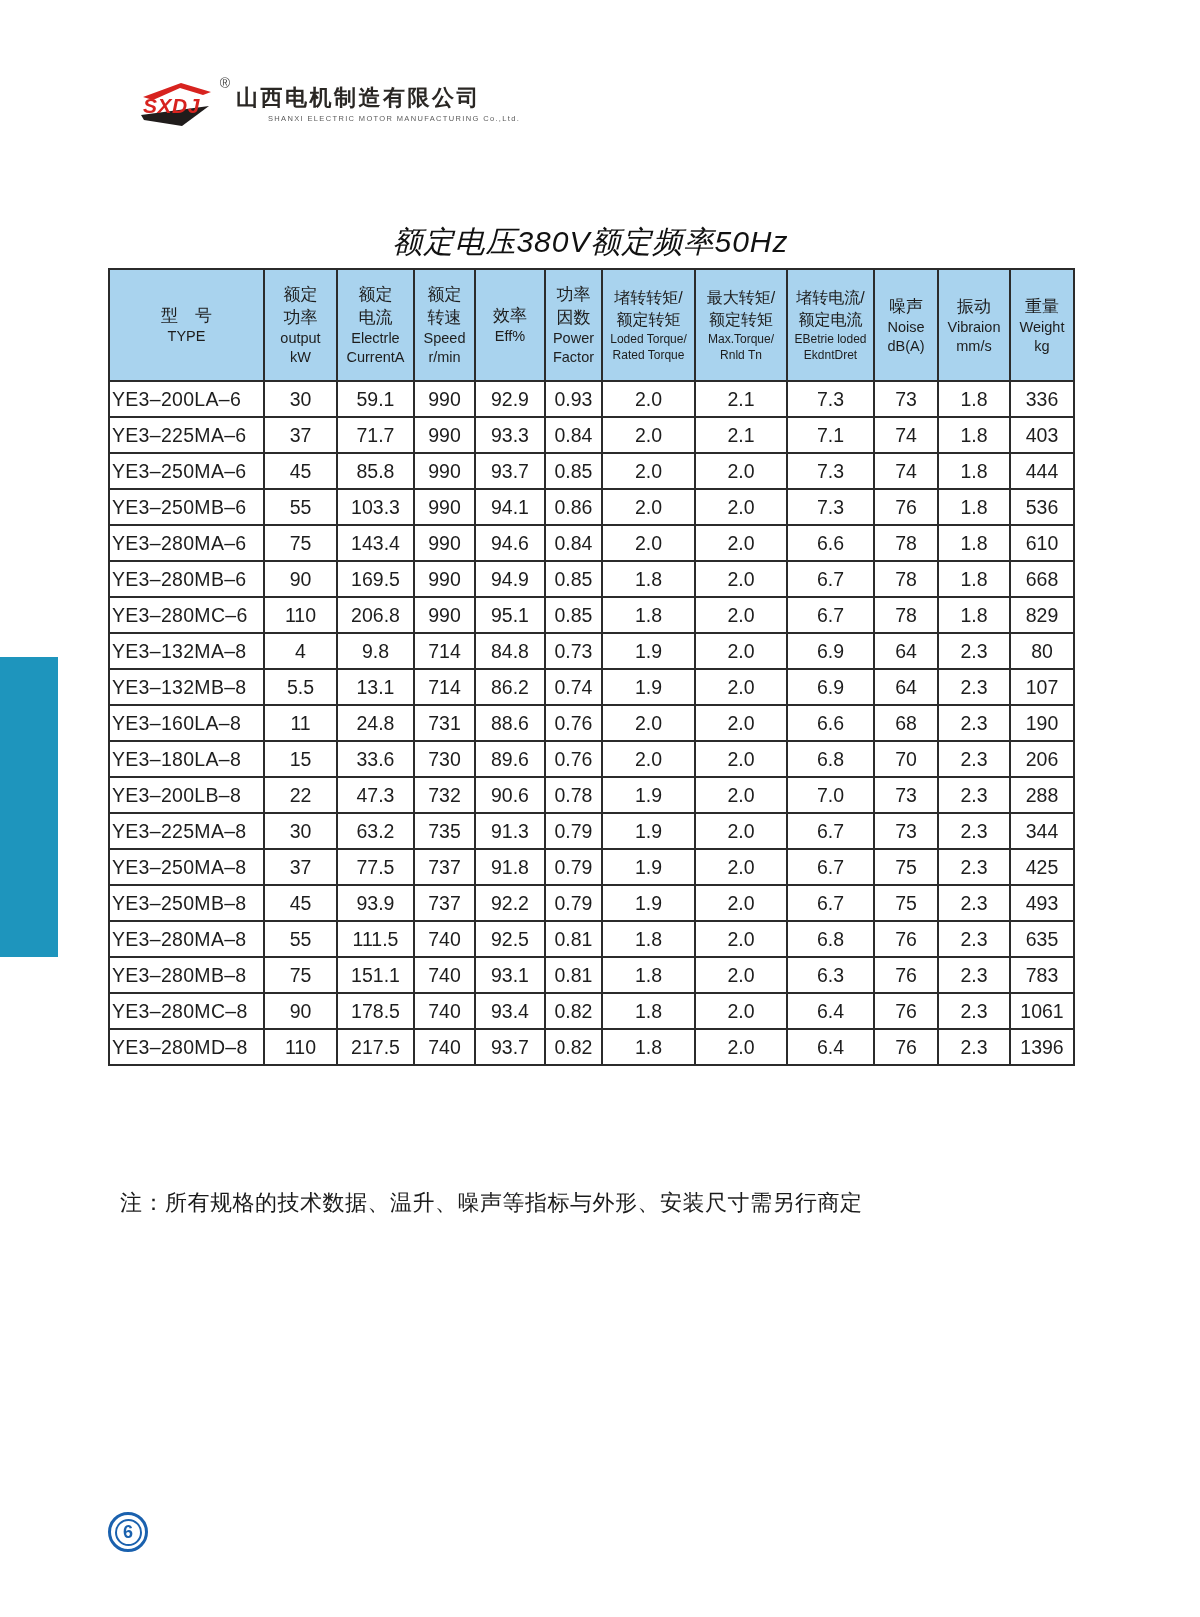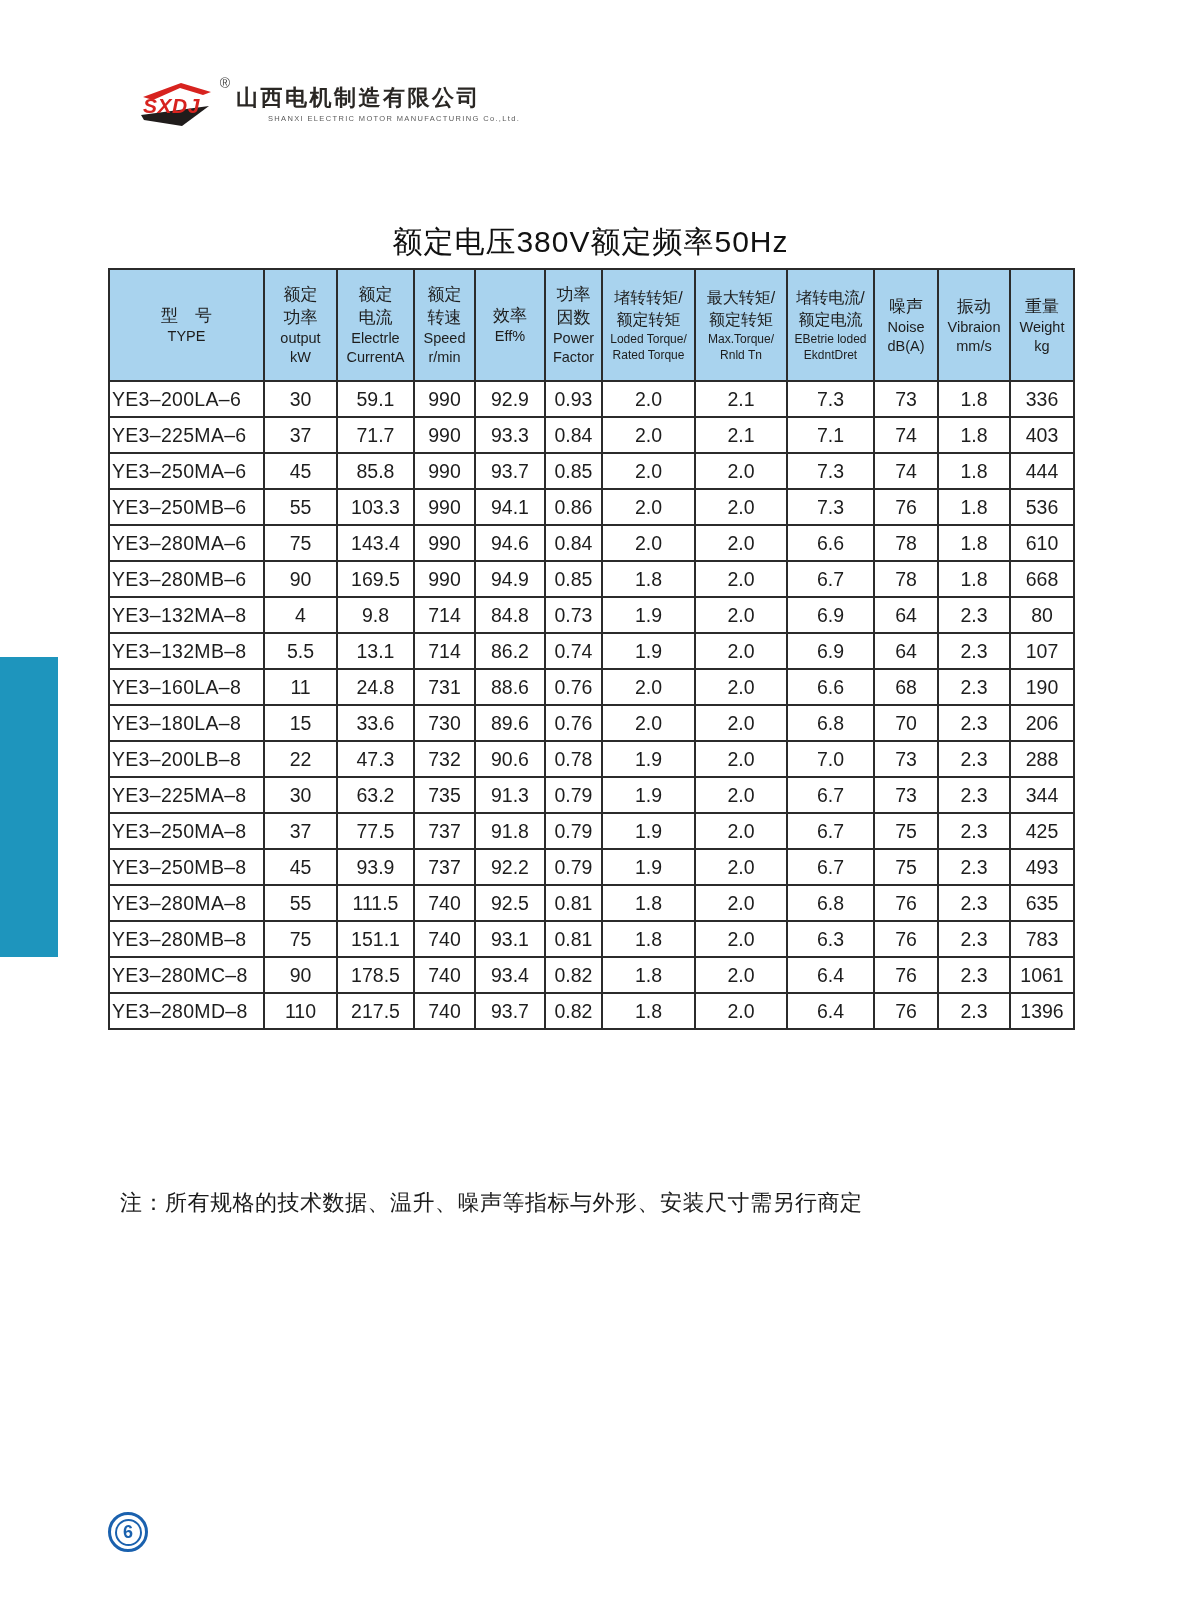--- a/index.html
+++ b/index.html
@@ -27,21 +27,21 @@
     font-size:22px;font-weight:700;color:#2a2724;letter-spacing:2.5px;line-height:1.15;
   }
   .company-en{
     font-size:7.5px;color:#5a5a5a;letter-spacing:1.35px;margin-top:3px;white-space:nowrap;padding-left:32px;
   }
   
   .side-tab{position:absolute;left:0;top:657px;width:58px;height:300px;background:var(--side-tab);}
   
   .title{
     position:absolute;left:108px;top:222px;width:965px;
-    text-align:center;font-size:30px;font-weight:500;color:#111;letter-spacing:1px;
+    text-align:center;font-size:30px;font-weight:500;color:#111;letter-spacing:1px;font-style:italic;
   }
   
   .spec-table{
     position:absolute;left:108px;top:268px;width:965px;
     border-collapse:collapse;table-layout:fixed;
     border:2.5px solid var(--border);
   }
   .spec-table th,.spec-table td{
     border:2px solid var(--border);
     text-align:center;vertical-align:middle;
@@ -270,20 +270,34 @@
           <td>94.9</td>
           <td>0.85</td>
           <td>1.8</td>
           <td>2.0</td>
           <td>6.7</td>
           <td>78</td>
           <td>1.8</td>
           <td>668</td>
         </tr>
         <tr>
+          <td class="type-cell">YE3–280MC–6</td>
+          <td>110</td>
+          <td>206.8</td>
+          <td>990</td>
+          <td>95.1</td>
+          <td>0.85</td>
+          <td>1.8</td>
+          <td>2.0</td>
+          <td>6.7</td>
+          <td>78</td>
+          <td>1.8</td>
+          <td>829</td>
+        </tr>
+        <tr>
           <td class="type-cell">YE3–132MA–8</td>
           <td>4</td>
           <td>9.8</td>
           <td>714</td>
           <td>84.8</td>
           <td>0.73</td>
           <td>1.9</td>
           <td>2.0</td>
           <td>6.9</td>
           <td>64</td>

